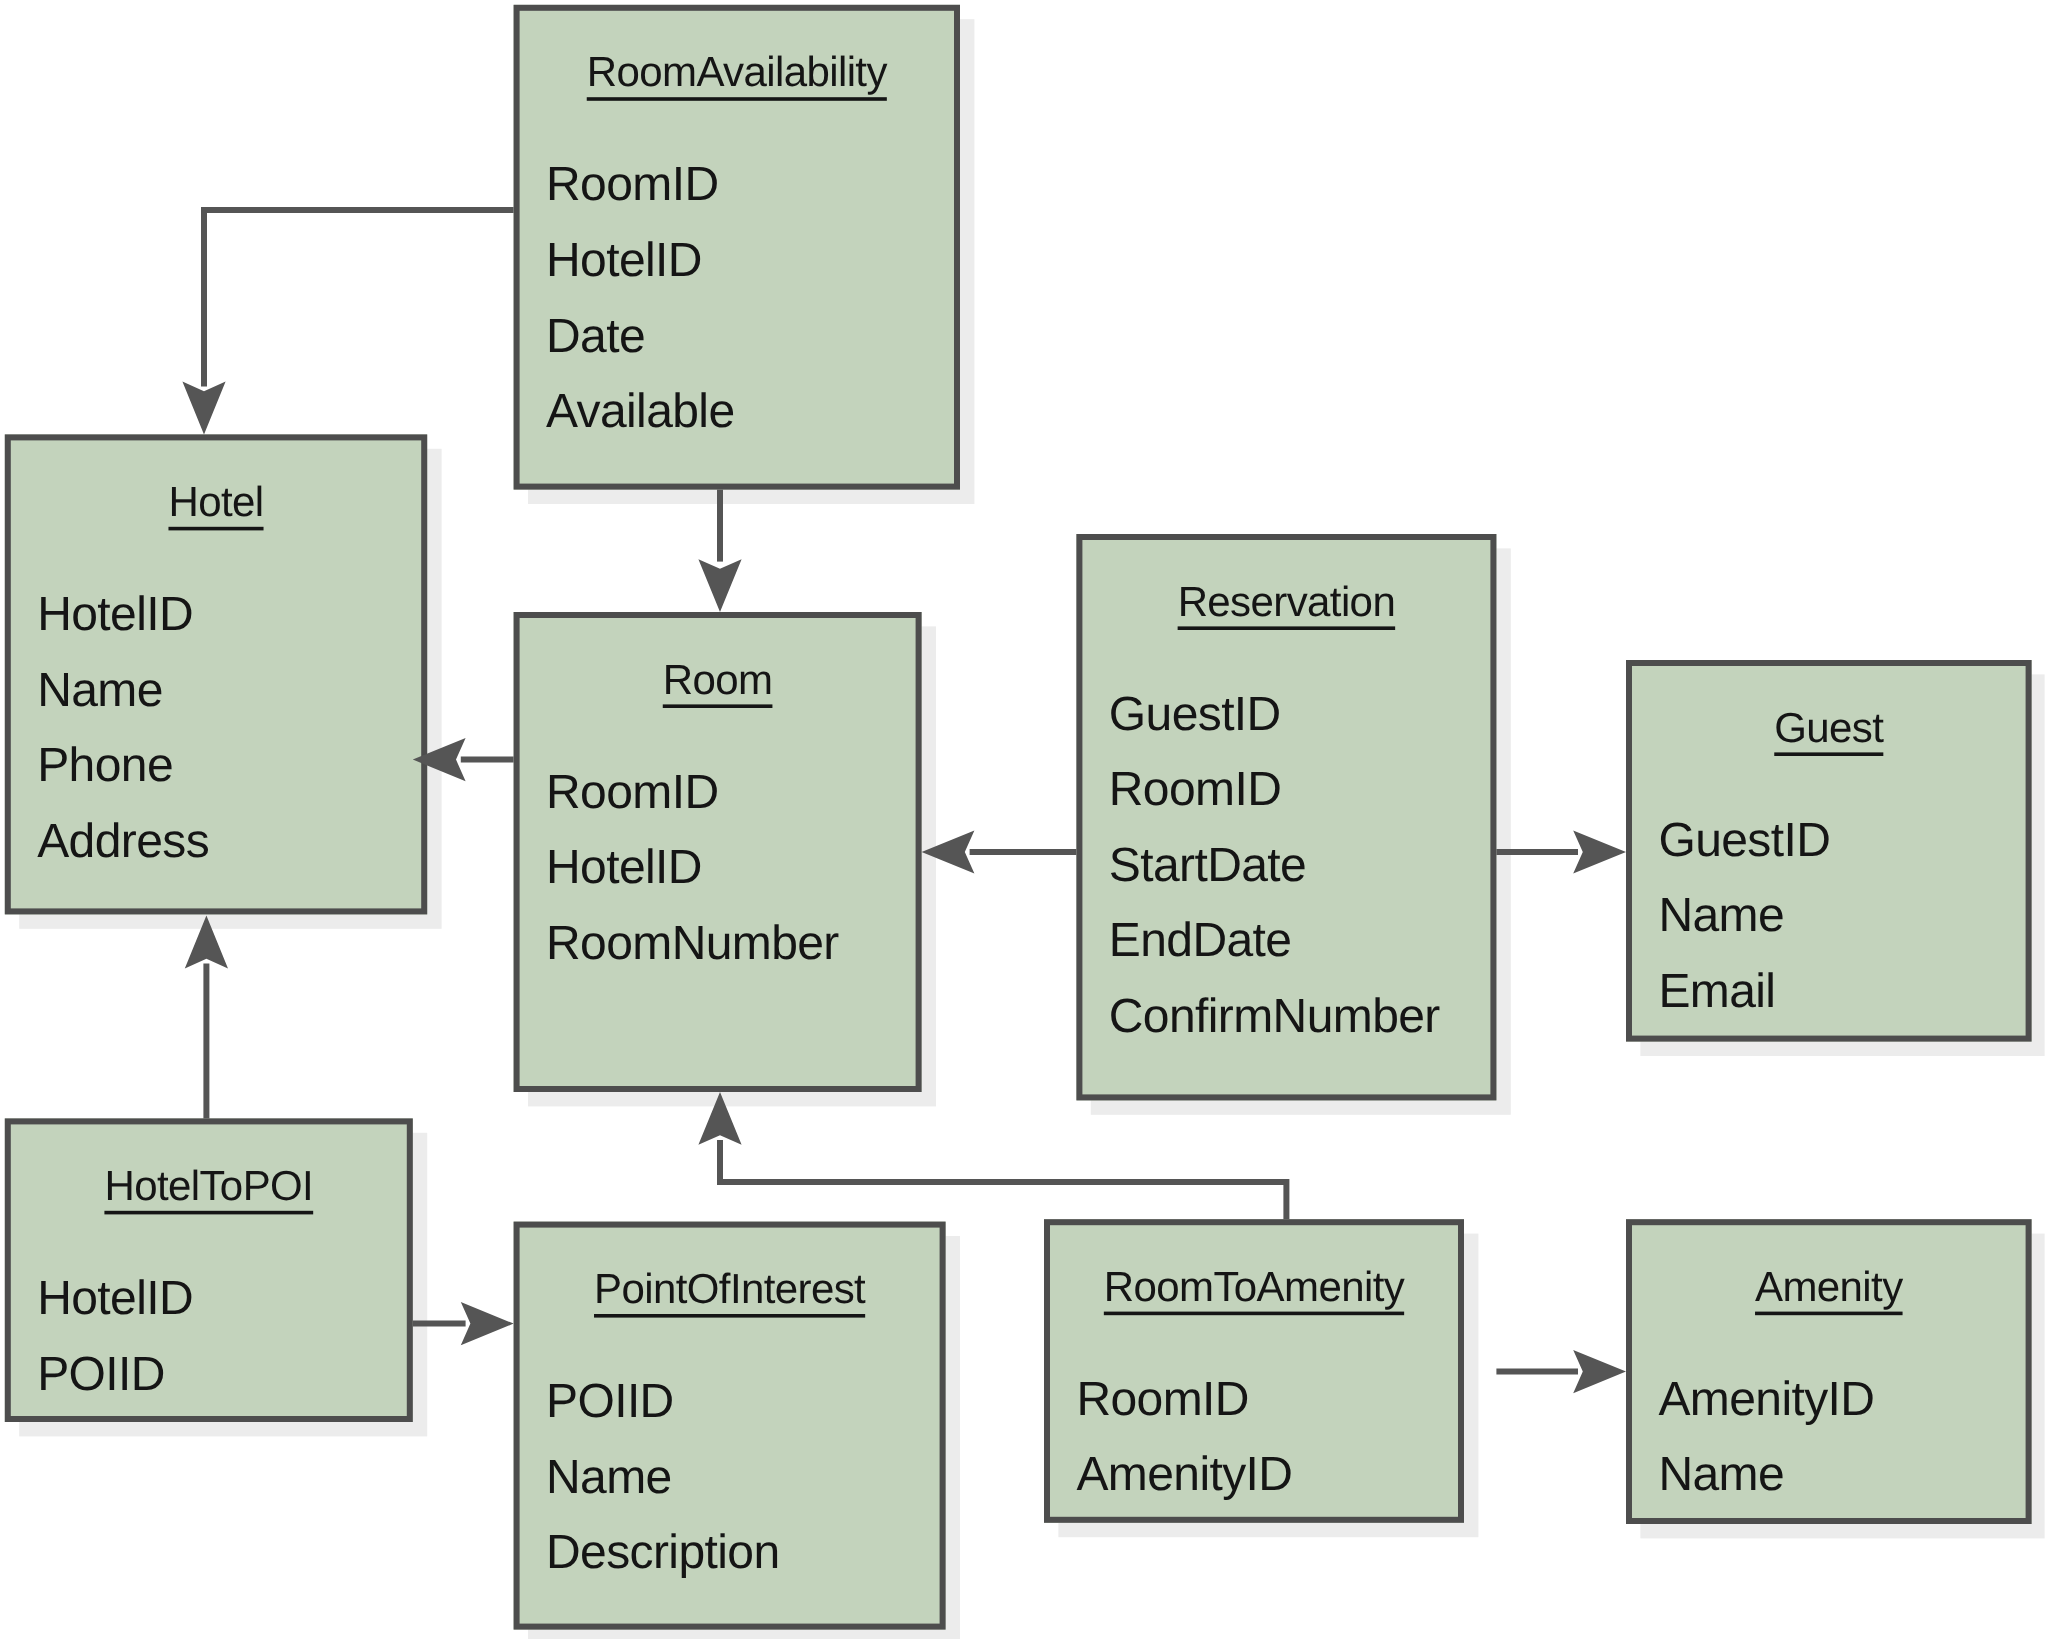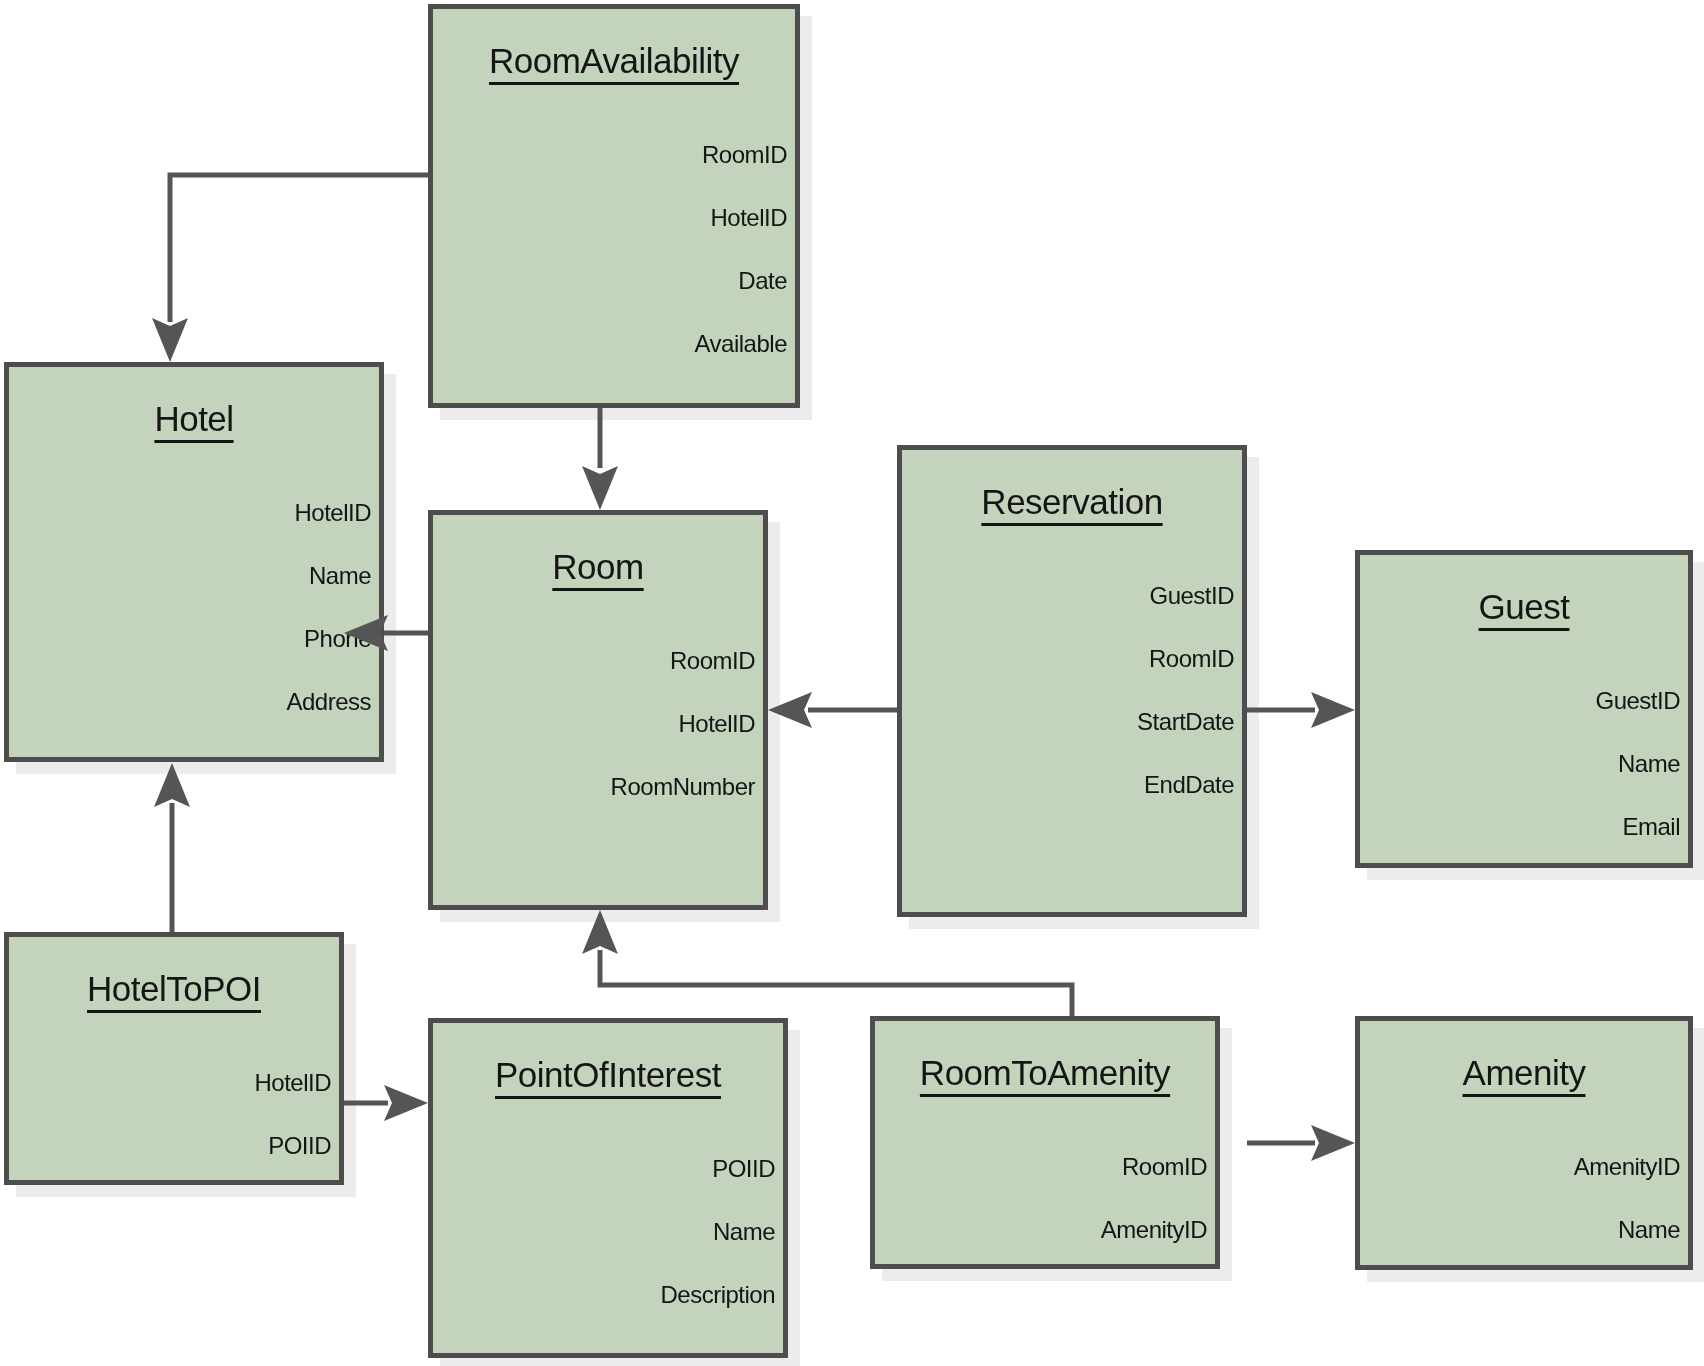--- a/index.html
+++ b/index.html
@@ -39,25 +39,24 @@
     text-decoration-thickness:3px;
     text-underline-offset:9px;
     white-space:nowrap;
   }
   .entity-fields{
     margin-top:38px;
     padding-left:22px;
     padding-right:8px;
   }
   .entity-field{
-    font-size:24px;
+    font-size:40px;
     line-height:63px;
     letter-spacing:-0.5px;
     white-space:nowrap;
-    text-align:right;
   }
   svg.wires{
     position:absolute;
     left:0;top:0;
     width:1704px;height:1366px;
     pointer-events:none;
   }
   svg.wires path, svg.wires polyline{
     fill:none;
     stroke:var(--arrow);
@@ -76,21 +75,21 @@
   <div class="entity" style="left:428px;top:4px;width:372px;height:404px;">
     <div class="entity-title">RoomAvailability</div>
     <div class="entity-fields">
       <div class="entity-field">RoomID</div>
       <div class="entity-field">HotelID</div>
       <div class="entity-field">Date</div>
       <div class="entity-field">Available</div>
     </div>
   </div>
 
-  <div class="entity" style="left:4px;top:362px;width:380px;height:400px;">
+  <div class="entity" style="left:4px;top:362px;width:352px;height:400px;">
     <div class="entity-title">Hotel</div>
     <div class="entity-fields">
       <div class="entity-field">HotelID</div>
       <div class="entity-field">Name</div>
       <div class="entity-field">Phone</div>
       <div class="entity-field">Address</div>
     </div>
   </div>
 
   <div class="entity" style="left:428px;top:510px;width:340px;height:400px;">
@@ -102,20 +101,21 @@
     </div>
   </div>
 
   <div class="entity" style="left:897px;top:445px;width:350px;height:472px;">
     <div class="entity-title">Reservation</div>
     <div class="entity-fields">
       <div class="entity-field">GuestID</div>
       <div class="entity-field">RoomID</div>
       <div class="entity-field">StartDate</div>
       <div class="entity-field">EndDate</div>
+      <div class="entity-field">ConfirmNumber</div>
     </div>
   </div>
 
   <div class="entity" style="left:1355px;top:550px;width:338px;height:318px;">
     <div class="entity-title">Guest</div>
     <div class="entity-fields">
       <div class="entity-field">GuestID</div>
       <div class="entity-field">Name</div>
       <div class="entity-field">Email</div>
     </div>

